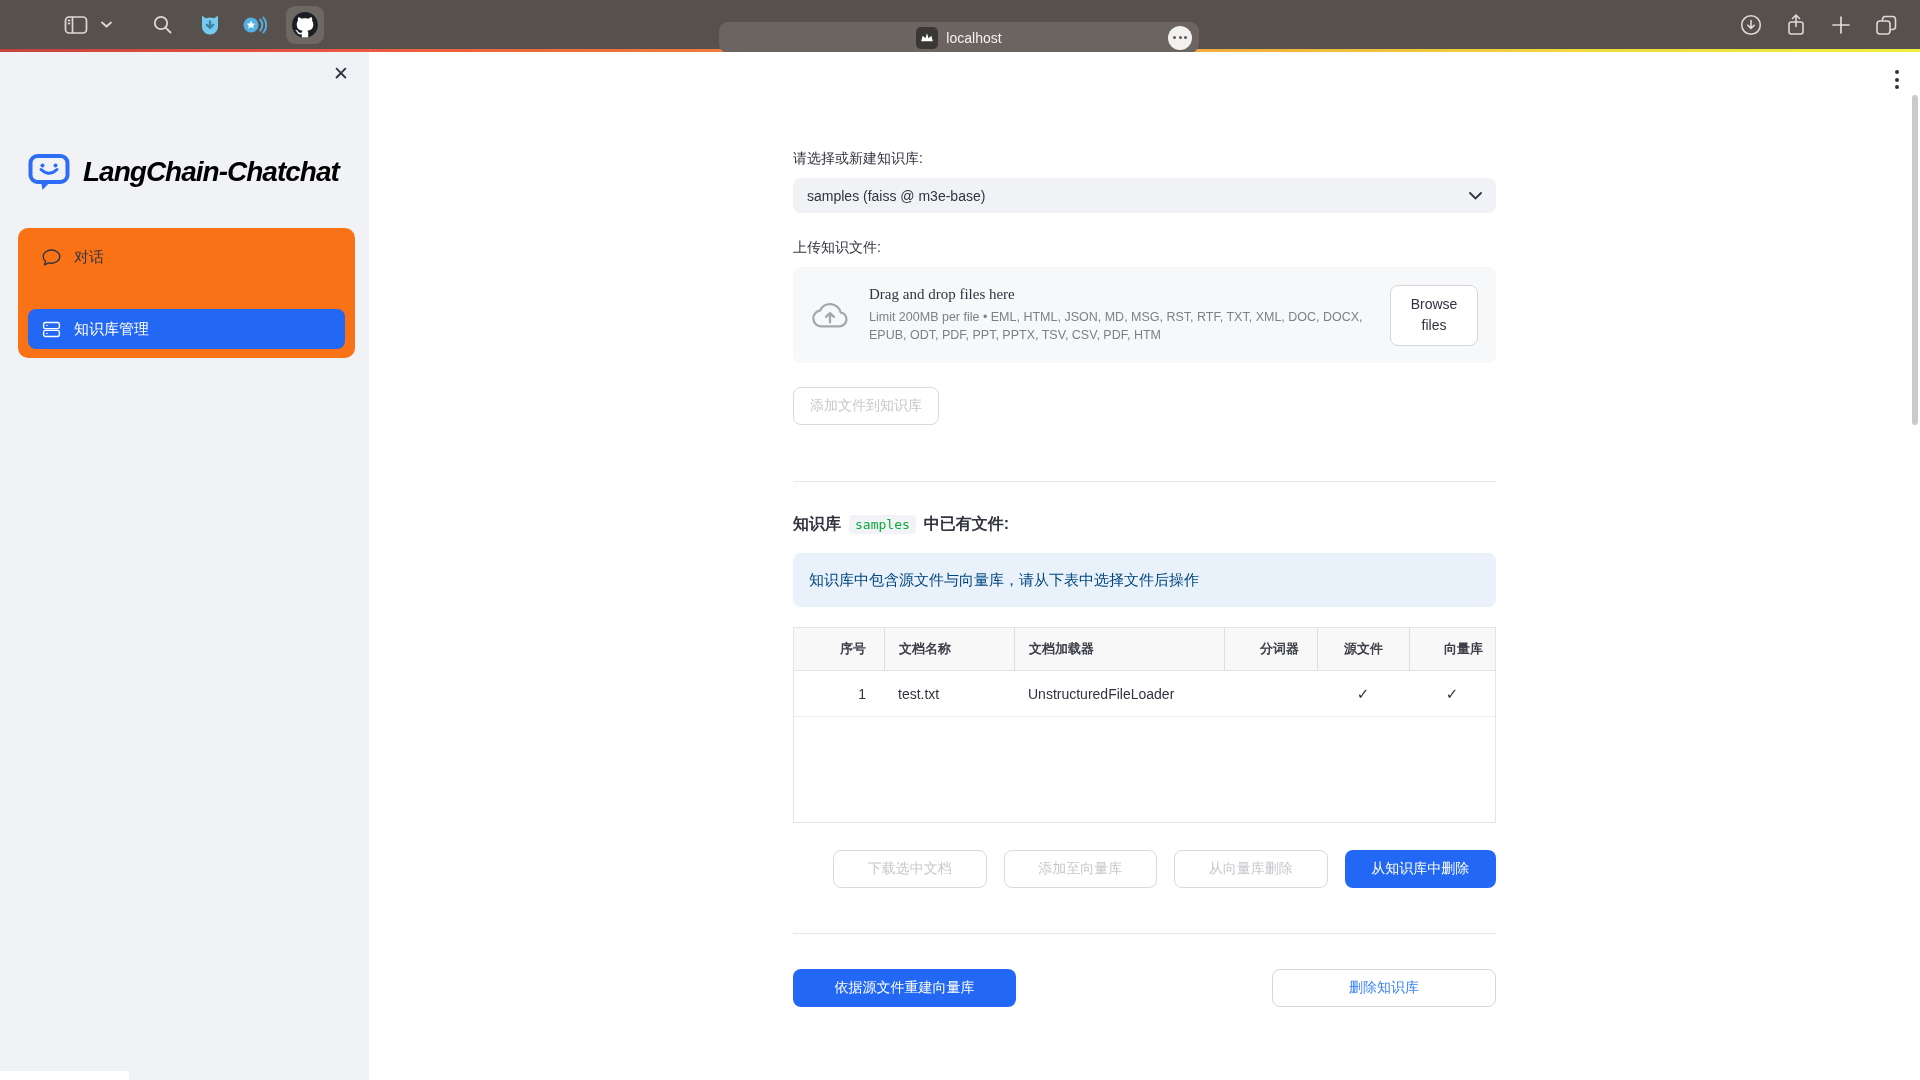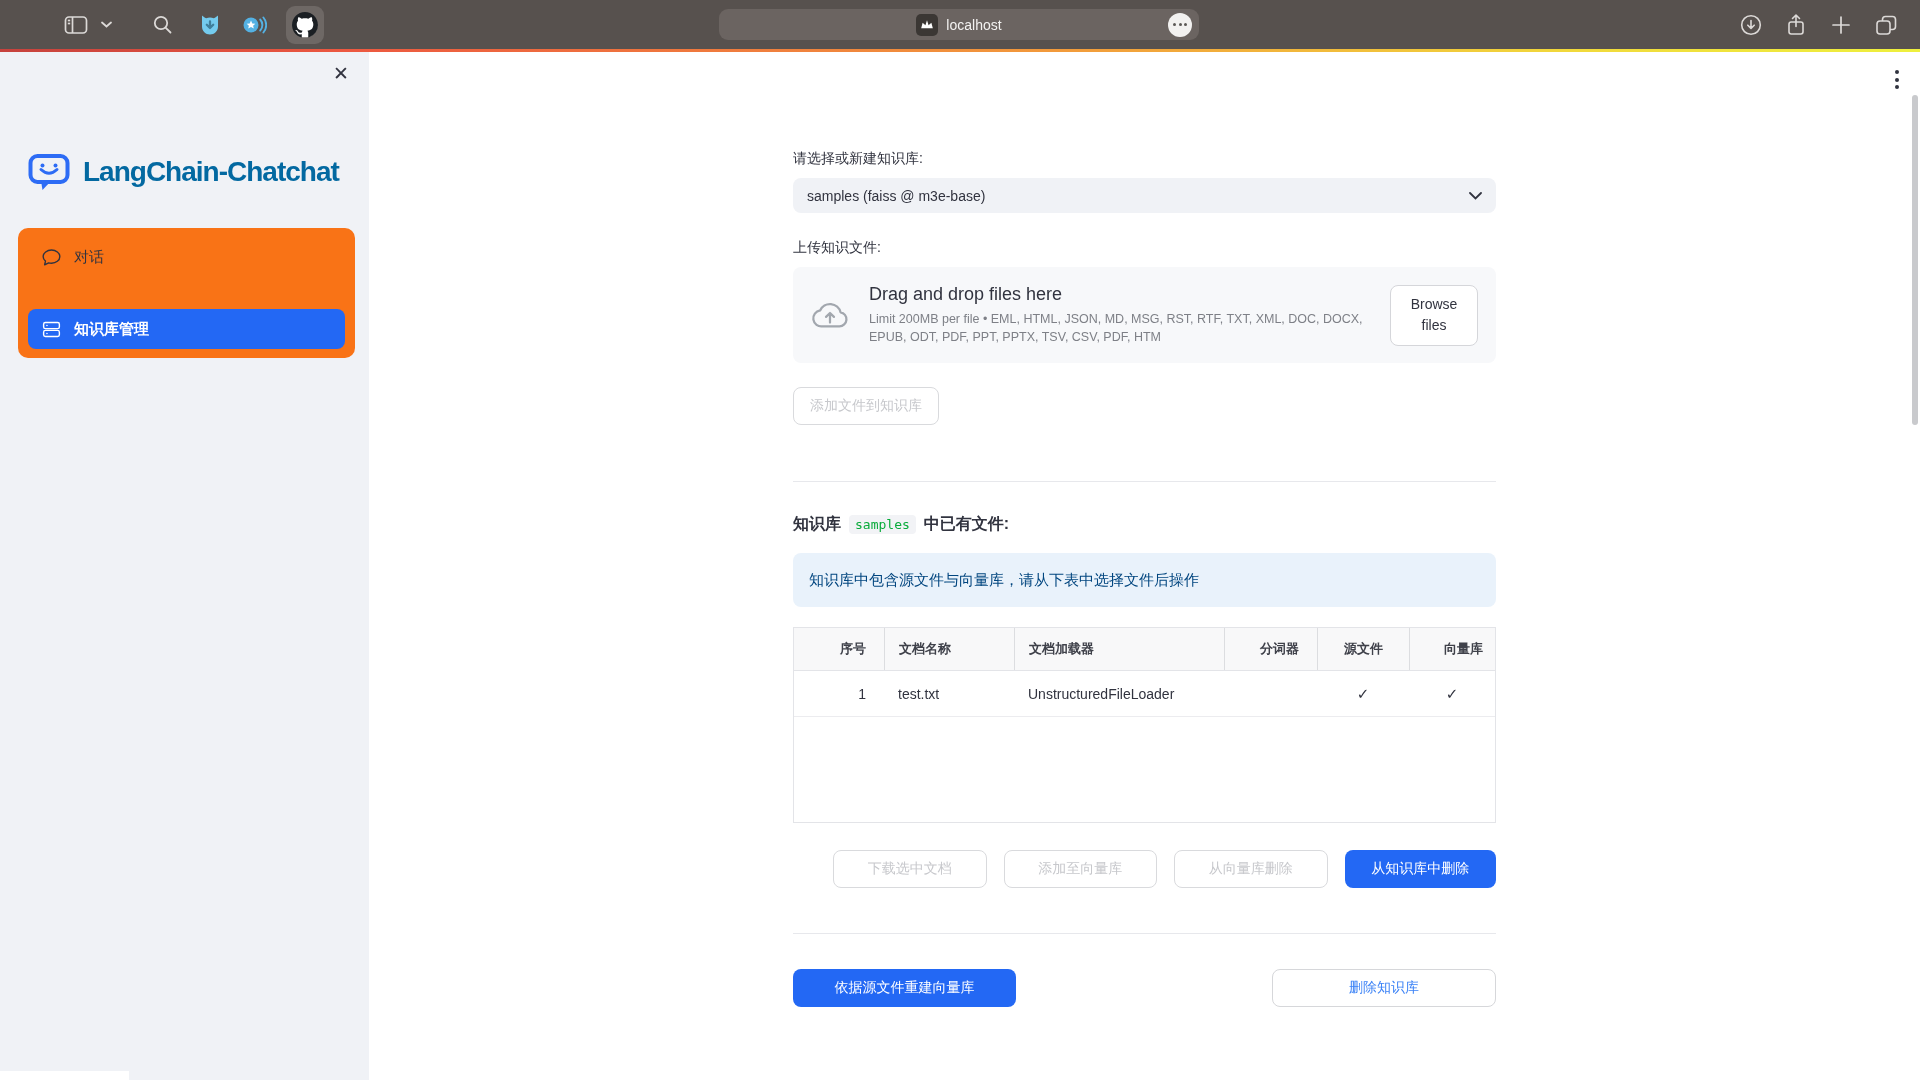--- a/index.html
+++ b/index.html
@@ -8,65 +8,65 @@
 
   
   .toolbar { height:49px; background:#57514e; display:flex; align-items:center; position:relative; }
   .tb-left { display:flex; align-items:center; padding-left:58px; gap:0; }
   .tb-btn { background:none; border:none; display:flex; align-items:center; justify-content:center;
             width:36px; height:36px; cursor:pointer; }
   .tb-btn svg { display:block; }
   .tb-sep { width:26px; }
   .gh-wrap { width:38px; height:38px; background:#6e6865; border-radius:9px; display:flex;
              align-items:center; justify-content:center; border:none; cursor:pointer; }
-  .addressbar { position:absolute; left:719px; top:9px; width:480px; height:31px; background:#6b6461;
+  .addressbar { position:absolute; left:719px; top:22px; width:480px; height:31px; background:#6b6461;
                 border-radius:9px; display:flex; align-items:center; justify-content:center; gap:8px; cursor:text; }
   .favicon { width:22px; height:22px; background:#3b3734; border-radius:5px; display:flex;
              align-items:center; justify-content:center; }
   .url { color:#f3f2f1; font-size:14px; }
   .ext-dots { position:absolute; right:7px; top:3.5px; width:24px; height:24px; border-radius:50%;
               background:#f2f1f0; border:none; display:flex; align-items:center; justify-content:center;
               gap:2.5px; cursor:pointer; }
   .ext-dots i { width:3px; height:3px; border-radius:50%; background:#5b5855; }
   .tb-right { margin-left:auto; display:flex; align-items:center; gap:9px; padding-right:16px; }
 
   
   .decoration { height:3px; background:linear-gradient(90deg,#c6423d 0%,#ec5840 18%,#f29a3b 55%,#f1d93b 82%,#eef03e 100%); }
 
   
   .app { display:flex; height:1028px; }
   .sidebar { width:369px; background:#f0f2f6; position:relative; flex-shrink:0; }
   .close-x { position:absolute; top:12px; right:20px; background:none; border:none; font-size:19px;
              color:#31333f; cursor:pointer; line-height:1; font-family:"DejaVu Sans",sans-serif; }
   .logo { display:flex; align-items:center; gap:11px; margin:100px 0 0 28px; }
-  .logo-text { color:#0369a1; font-size:28px; font-weight:bold; letter-spacing:-1px; white-space:nowrap; }
+  .logo-text { color:#000000; font-size:28px; font-weight:bold; font-style:italic; letter-spacing:-1px; white-space:nowrap; }
   .nav-card { background:#f97316; border-radius:10px; margin:36px 14px 0 18px; padding:9px 10px; }
   .nav-item { display:flex; align-items:center; gap:12px; height:40px; border-radius:8px;
               padding-left:13px; font-size:15px; color:#31333f; cursor:pointer; }
   .nav-item + .nav-item { margin-top:4px; }
-  .nav-item.active { background:#2368f4; color:#fff; font-weight:bold;margin-top:32px; }
+  .nav-item.active { background:#2368f4; color:#fff; font-weight:normal;margin-top:32px; }
   .bottom-strip { position:absolute; left:0; bottom:0; width:129px; height:9px; background:#fff; }
 
   .main { flex:1; background:#fff; position:relative; }
   .kebab { position:absolute; top:14px; right:17px; background:none; border:none; display:flex;
            flex-direction:column; gap:3.5px; cursor:pointer; padding:4px; }
   .kebab i { width:4px; height:4px; border-radius:50%; background:#31333f; }
   .scroll-thumb { position:absolute; top:43px; right:2px; width:6px; height:330px; background:#c9cacd; border-radius:3px; }
 
   .content { width:703px; margin:0 auto; padding-top:98px; }
   .field-label { display:block; font-size:14px; color:#31333f; margin-bottom:10px; }
   .select { height:35px; background:#f0f2f6; border-radius:8px; display:flex; align-items:center;
             padding:0 14px; font-size:14px; color:#31333f; cursor:pointer; }
   .select .chev { margin-left:auto; }
   .label-up { margin-top:26px; }
 
   .uploader { margin-top:0; height:96px; background:#f7f8fa; border-radius:8px; display:flex;
               align-items:center; padding:0 18px 0 16px; gap:18px; cursor:pointer; }
   .up-text { flex:1; max-width:525px; }
-  .up-title { font-size:18px; color:#31333f; margin-bottom:5px; }
+  .up-title { font-size:15px; color:#31333f; margin-bottom:5px;font-family:Liberation Serif, serif; }
   .up-hint { font-size:12.5px; color:#7e8087; line-height:1.45; }
   .browse { margin-left:auto; width:88px; min-height:61px; background:#fff; border:1px solid #d5d6da;
             border-radius:8px; font-size:14px; color:#31333f; line-height:1.5; cursor:pointer;
             font-family:inherit; padding:8px 6px; }
 
   .btn { height:38px; border-radius:8px; font-size:14px; font-family:inherit; cursor:pointer;
          background:#fff; border:1px solid #d6d7da; color:#3b82f6; padding:0 16px; }
   .btn.disabled { color:#c7c8cc; border-color:#d9dadd; cursor:default; }
   .btn.primary { background:#2368f4; border:none; color:#ffffff; }
   .add-files { margin-top:24px; }

